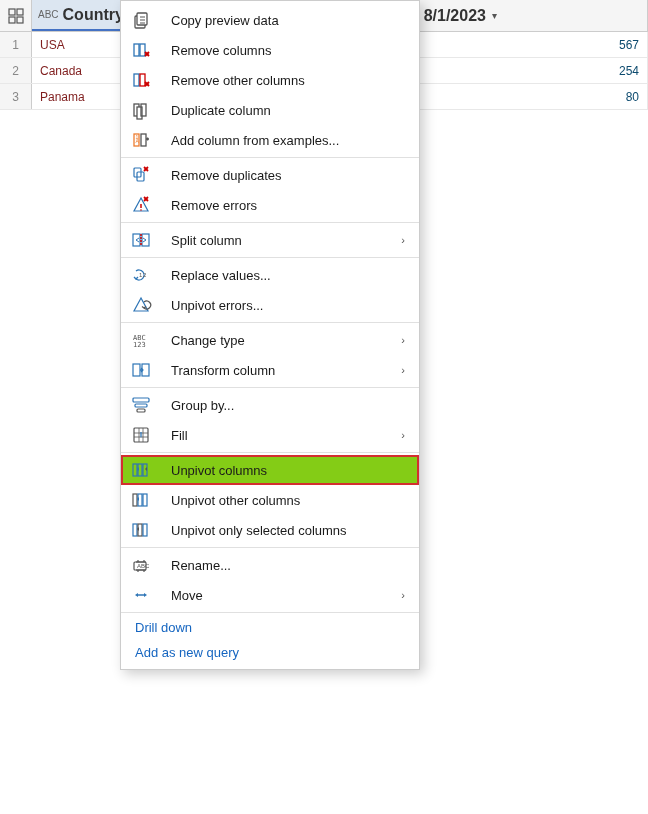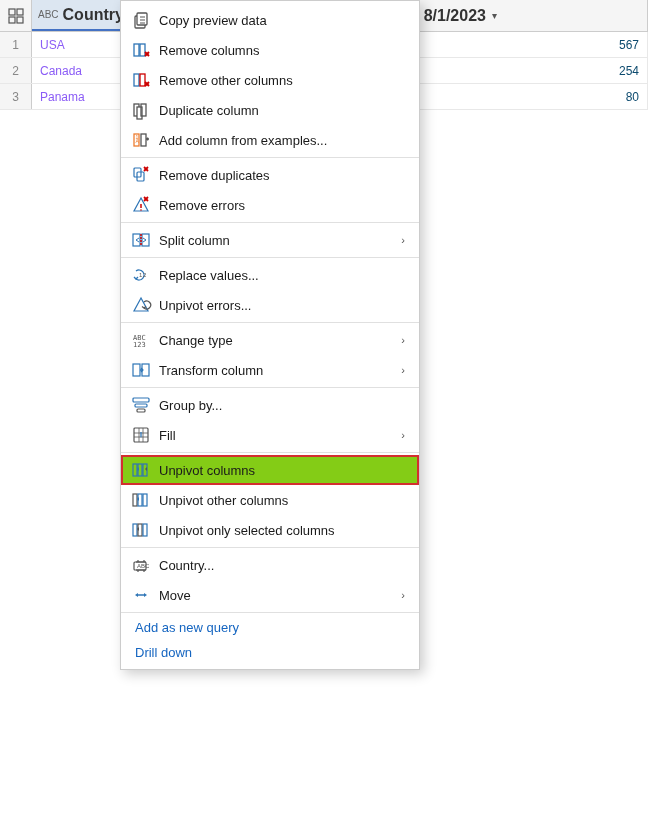--- a/index.html
+++ b/index.html
@@ -86,21 +86,21 @@
       border-right: 1px solid #ccc;
       background: #f5f5f5;
     }
     .data-cell {
       display: flex;
       align-items: center;
       padding: 0 8px;
       font-size: 12px;
       border-right: 1px solid #e8e8e8;
     }
-    .data-cell.country { width: 110px; min-width: 110px; color: #8b5cf6; }
+    .data-cell.country { width: 110px; min-width: 110px; color: #7f1d1d; }
     .data-cell.num { width: 130px; min-width: 130px; justify-content: flex-end; color: #333; }
     .data-cell.num2 { width: 130px; min-width: 130px; justify-content: flex-end; color: #333; }
     .data-cell.num3 { flex: 1; justify-content: flex-end; color: #0c4a6e; }
 
     
     .context-menu {
       position: absolute;
       top: 0;
       left: 120px;
       width: 300px;
@@ -109,21 +109,21 @@
       box-shadow: 4px 4px 12px rgba(0,0,0,0.2);
       z-index: 100;
       padding: 4px 0;
     }
 
     .menu-item {
       display: flex;
       align-items: center;
       padding: 5px 14px 5px 10px;
       cursor: pointer;
-      gap: 8px;
+      gap: 20px;
       color: #1a1a1a;
       font-size: 13px;
       position: relative;
     }
     .menu-item.highlighted {
       outline: 2px solid #d32f2f;
       outline-offset: -2px;
       background: #84cc16;
     }
     .menu-item .arrow {
@@ -449,38 +449,38 @@
         <rect x="2" y="6" width="12" height="8" rx="1" fill="none" stroke="#555" stroke-width="1.2"></rect>
         <line x1="6" y1="4" x2="6" y2="6" stroke="#555" stroke-width="1.2"></line>
         <line x1="12" y1="4" x2="12" y2="6" stroke="#555" stroke-width="1.2"></line>
         <line x1="6" y1="14" x2="6" y2="16" stroke="#555" stroke-width="1.2"></line>
         <line x1="12" y1="14" x2="12" y2="16" stroke="#555" stroke-width="1.2"></line>
         <line x1="4" y1="6" x2="14" y2="6" stroke="#555" stroke-width="1.2"></line>
         <line x1="4" y1="14" x2="14" y2="14" stroke="#555" stroke-width="1.2"></line>
         <text x="5" y="12" font-size="6" fill="#555">ABC</text>
       </svg>
     </span>
-    <span>Country...</span>
+    <span>Rename...</span>
   </div>
 
   <div class="menu-item">
     <span class="menu-icon">
       <svg width="18" height="18" viewBox="0 0 18 18">
         <line x1="5" y1="9" x2="13" y2="9" stroke="#2e75b6" stroke-width="1.5"></line>
         <path d="M 3,9 L 6,7 L 6,11 Z" fill="#2e75b6"></path>
         <path d="M 15,9 L 12,7 L 12,11 Z" fill="#2e75b6"></path>
       </svg>
     </span>
     <span>Move</span>
     <span class="arrow">›</span>
   </div>
 
   <div class="menu-divider"></div>
 
   <div class="menu-item blue-link">
+    <span>Drill down</span>
+  </div>
+
+  <div class="menu-item blue-link">
     <span>Add as new query</span>
   </div>
 
-  <div class="menu-item blue-link">
-    <span>Drill down</span>
-  </div>
-
 </div>
 
 </body></html>

